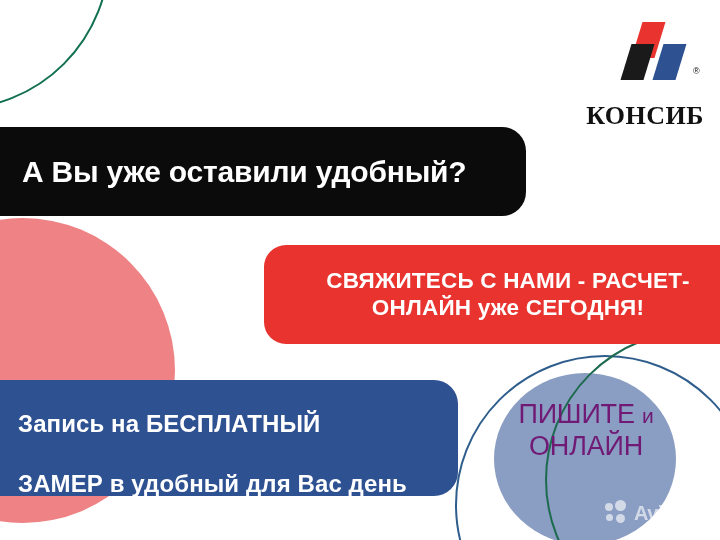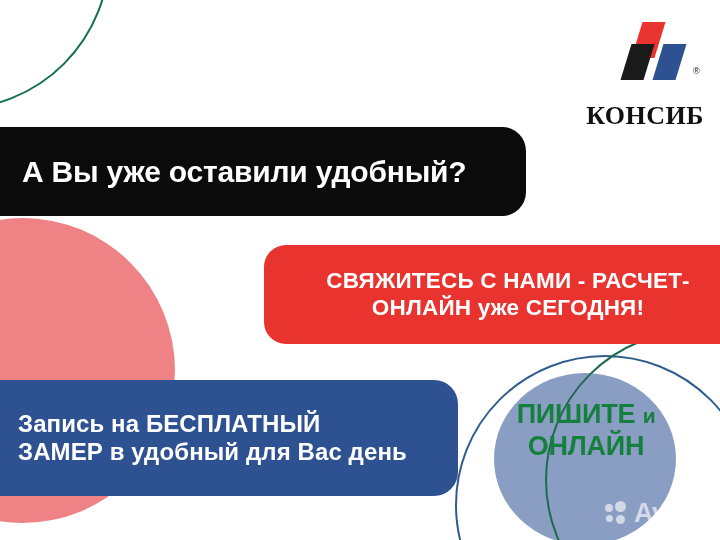--- a/index.html
+++ b/index.html
@@ -161,31 +161,31 @@
     width: 488px;
     height: 116px;
     background: #2e5191;
     border-radius: 0 24px 24px 0;
     color: #ffffff;
     padding-left: 48px;
     padding-right: 16px;
     font-size: 24px;
     letter-spacing: 0.1px;
   }
-  #banner-blue .line { display: block; white-space: nowrap; }
+  #banner-blue .line { display: block; white-space: nowrap; margin-top: 32px; }
 
   
   #circle-text {
     position: absolute;
     left: 494px;
     top: 399px;
     width: 184px;
     text-align: center;
-    color: #15803d;
-    font-weight: bold;
+    color: #701a75;
+    font-weight: normal;
     font-size: 27px;
     line-height: 1.17;
     letter-spacing: -0.2px;
   }
   #circle-text .line { display: block; white-space: nowrap; }
   #circle-text .small { font-size: 21px; }
 
   
   #avito-watermark {
     position: absolute;
@@ -207,21 +207,21 @@
     display: block;
     border-radius: 50%;
     background: #ffffff;
   }
   #avito-dots i:nth-child(1) { width: 8px;  height: 8px;  left: 0px;  top: 3px; }
   #avito-dots i:nth-child(2) { width: 11px; height: 11px; left: 10px; top: 0px; }
   #avito-dots i:nth-child(3) { width: 7px;  height: 7px;  left: 1px;  top: 14px; }
   #avito-dots i:nth-child(4) { width: 9px;  height: 9px;  left: 11px; top: 14px; }
   #avito-word {
     font-family: "Liberation Sans", sans-serif;
-    font-size: 27px;
+    font-size: 20px;
     font-weight: bold;
     color: #ffffff;
     letter-spacing: -0.5px;
     line-height: 1;
   }
 </style>
 </head>
 <body>
 
 <div id="poster">

